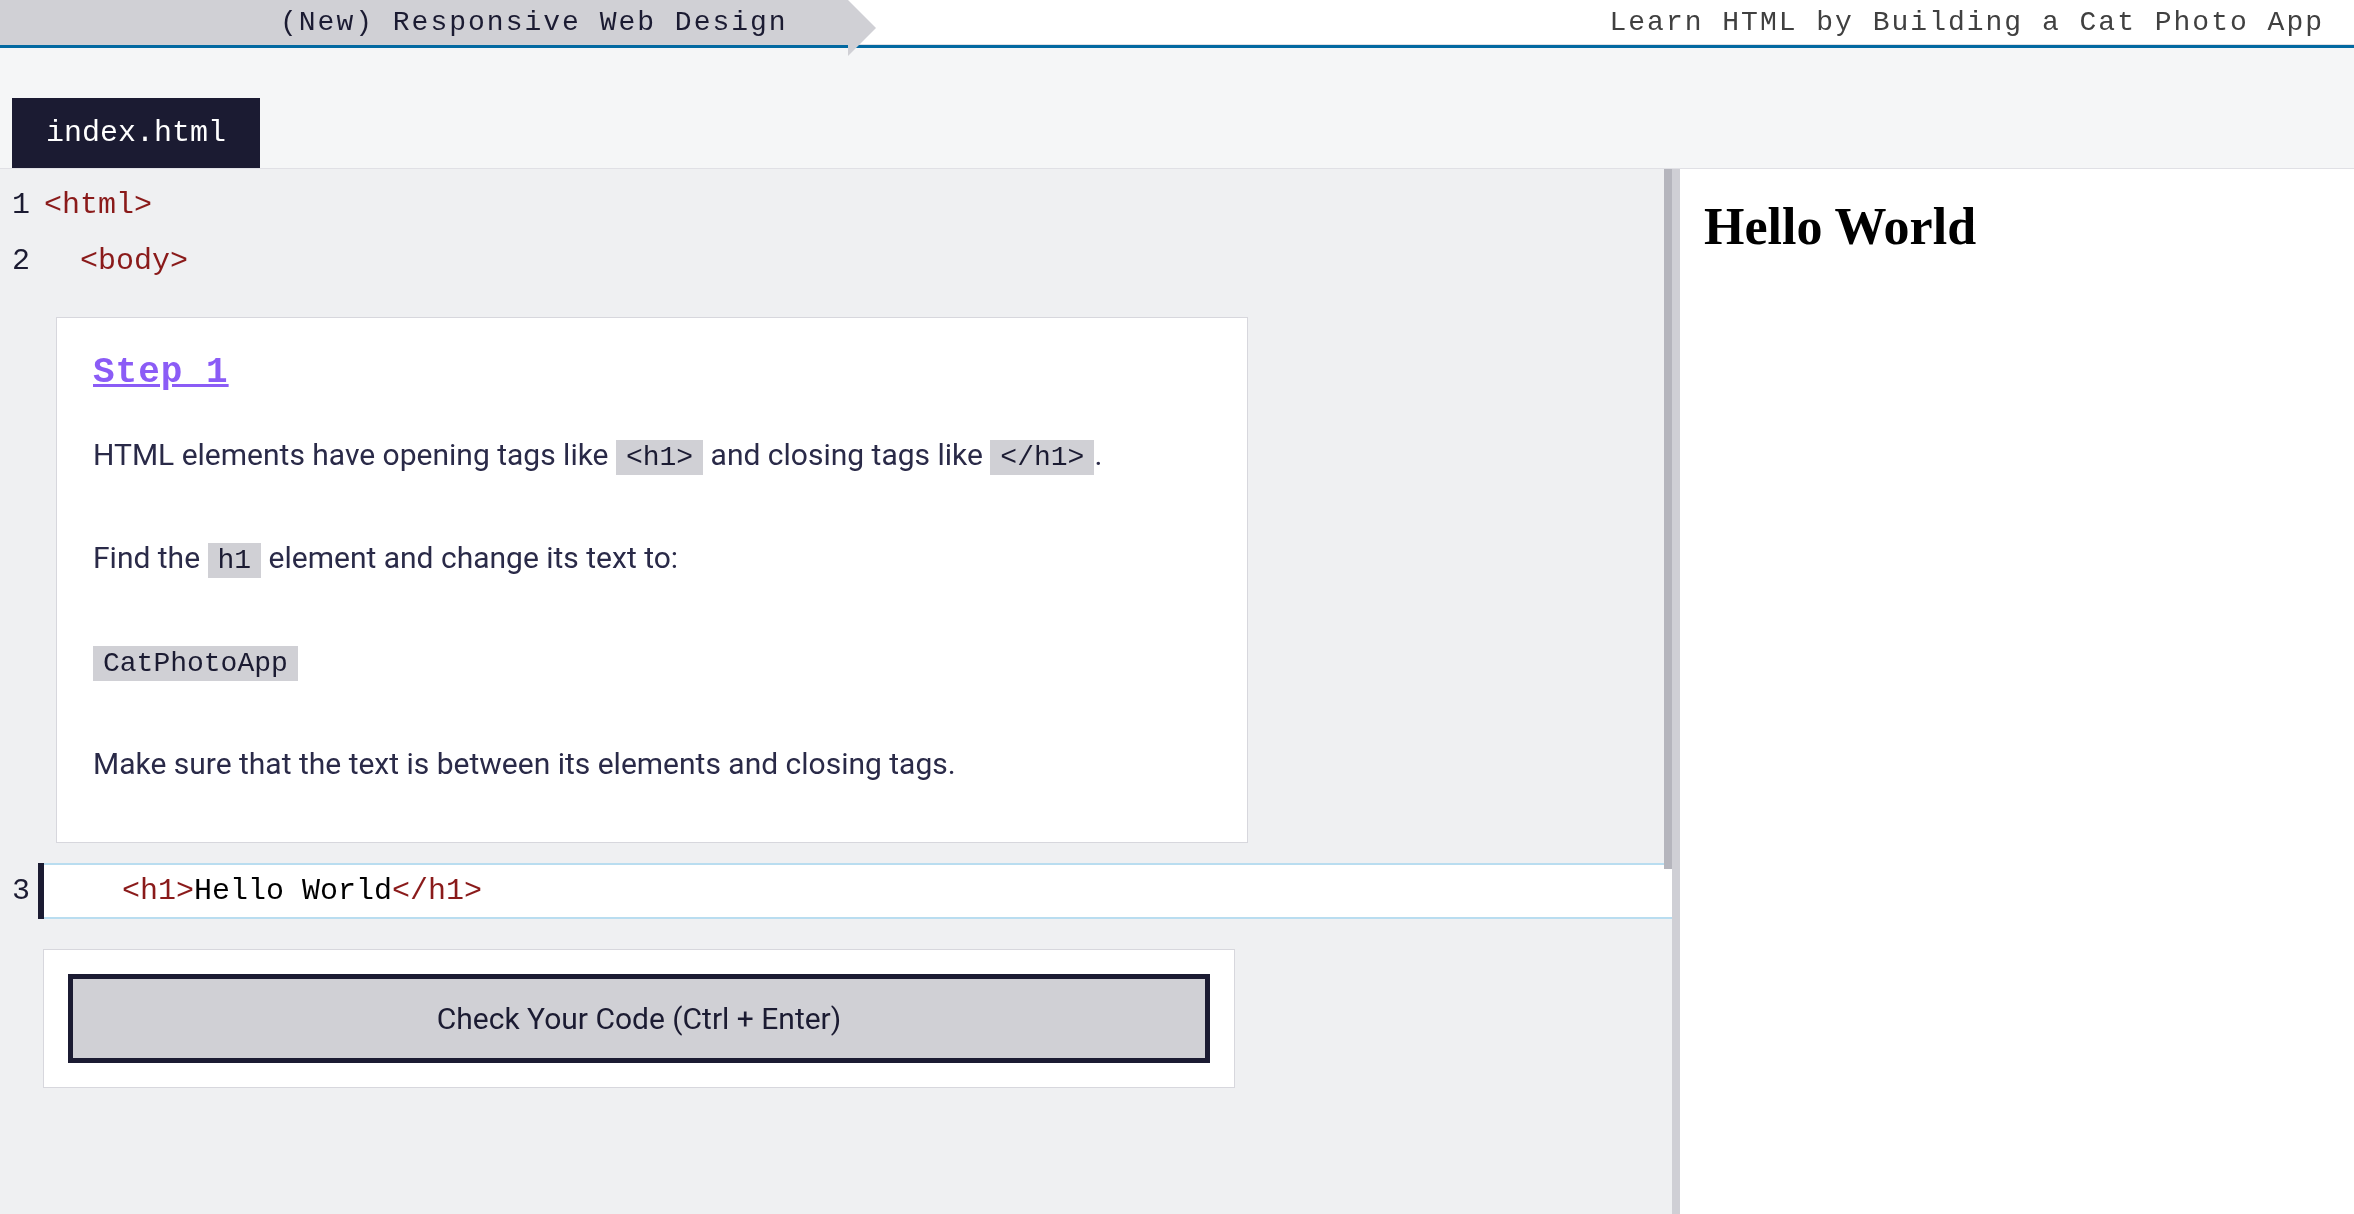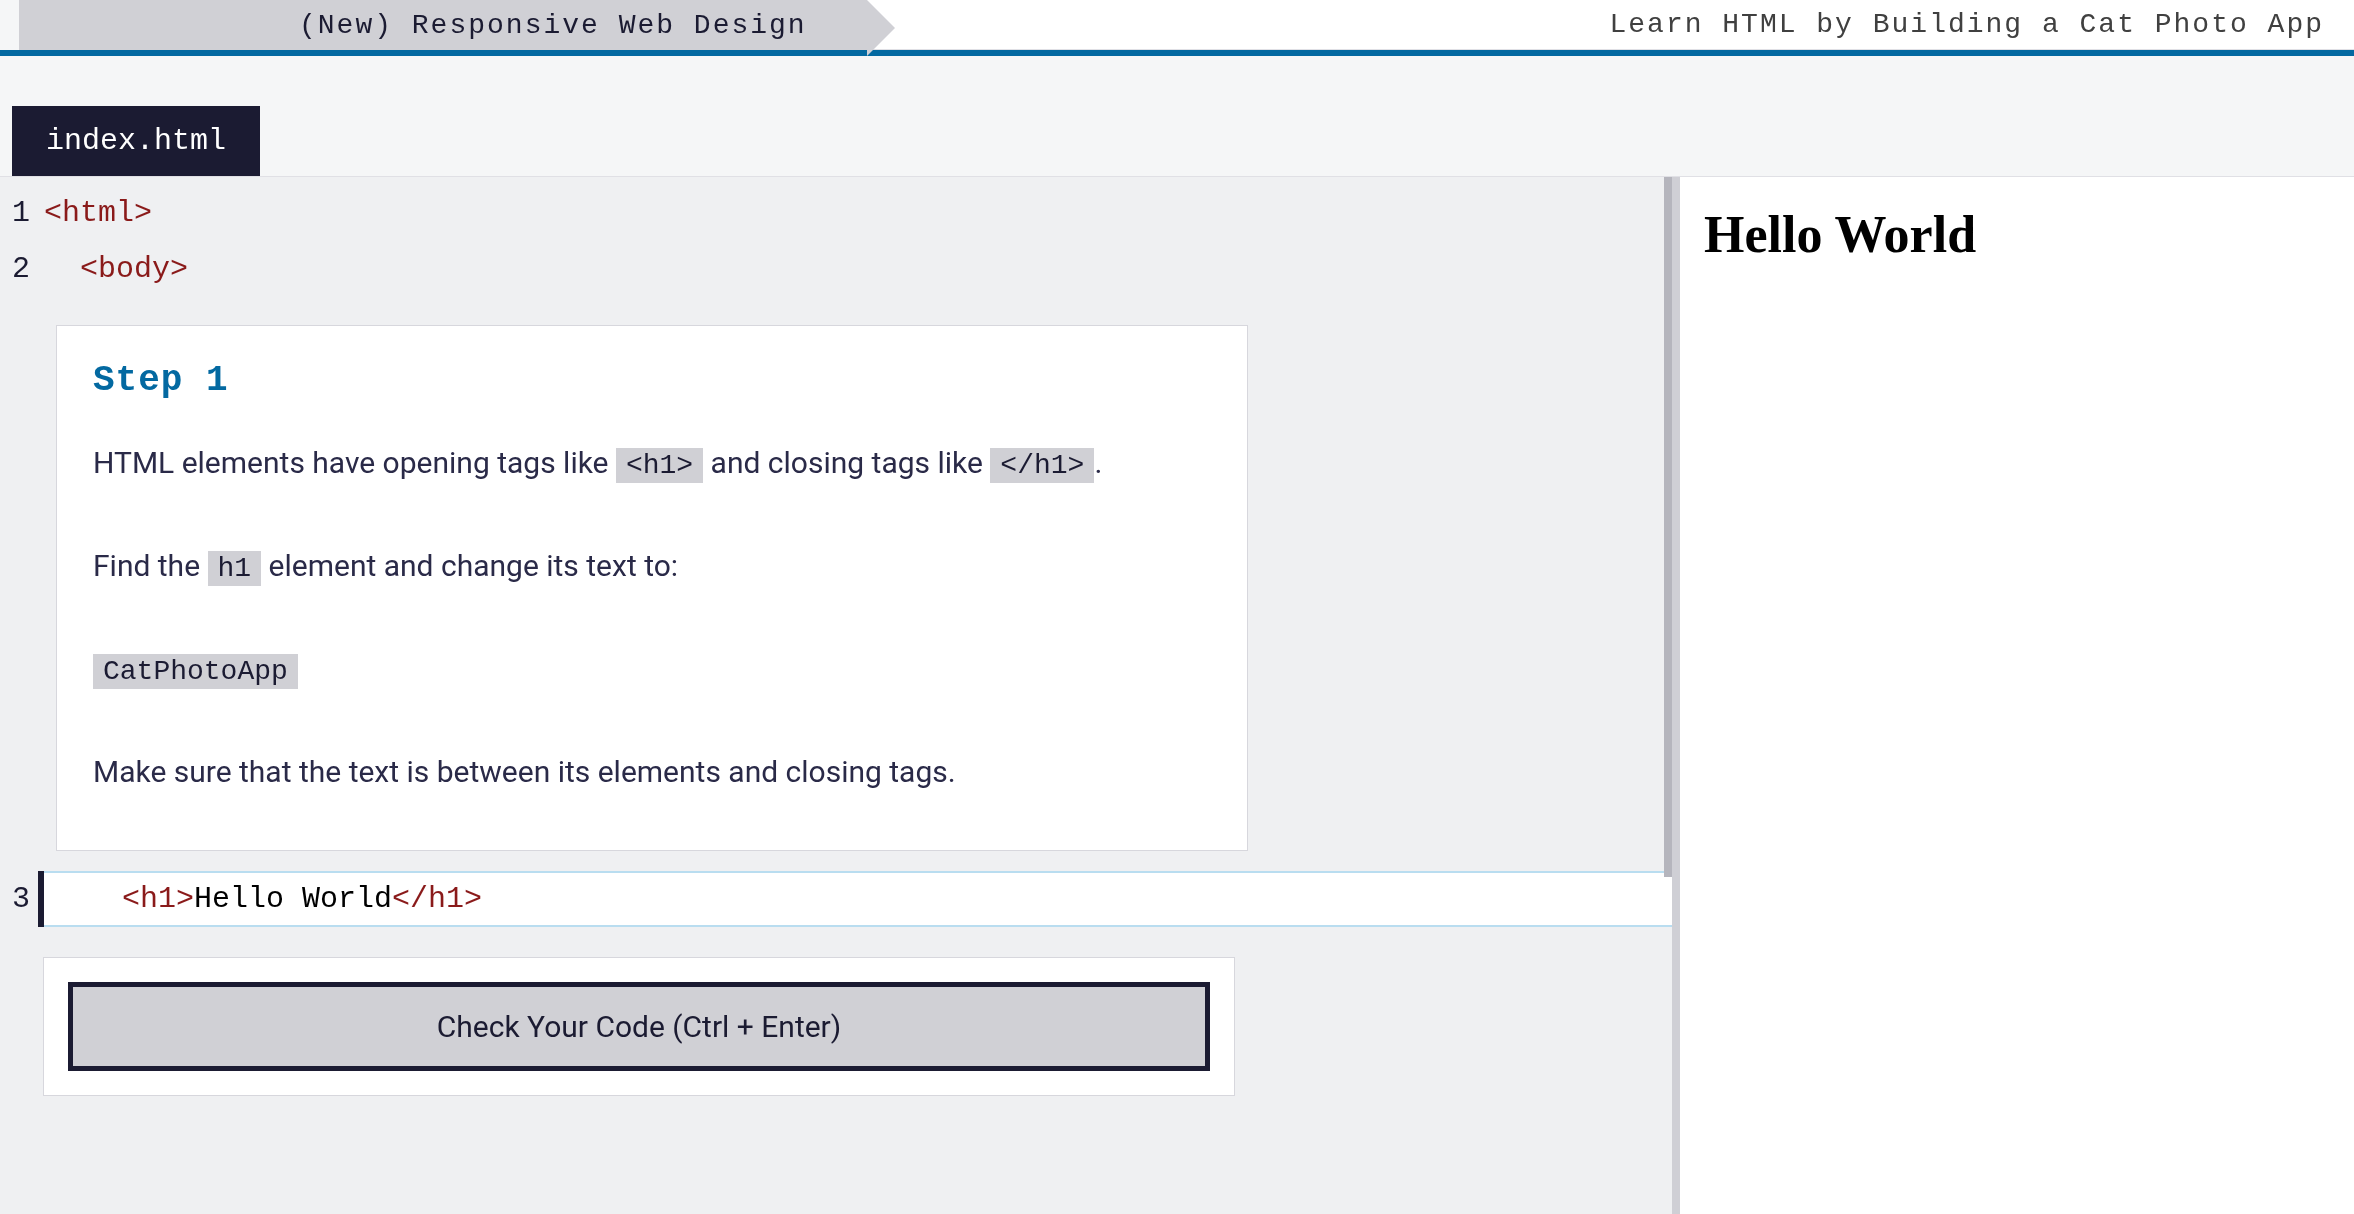--- a/index.html
+++ b/index.html
@@ -8,23 +8,22 @@
     background: #f5f6f7;
     width: 2354px;
     height: 1214px;
     overflow: hidden;
   }
   .mono { font-family: "Menlo", "Consolas", "Courier New", monospace; }
 
   
   .breadcrumb-bar {
     display: flex;
-    height: 56px;
-    border-bottom: 6px solid #0369a1;
-    padding-left: 19px;
+    height: 48px;
+    border-bottom: 3px solid #0369a1;
   }
   .breadcrumb-left {
     position: relative;
     background: #d0d0d5;
     height: 100%;
     display: flex;
     align-items: center;
     padding: 0 60px 0 280px;
     font-size: 28px;
     letter-spacing: 2px;
@@ -124,23 +123,24 @@
   .card {
     margin: 28px 0 20px 56px;
     width: 1192px;
     background: #fff;
     border: 1px solid #d7d7dd;
     padding: 34px 36px 40px 36px;
   }
   .card h2 {
     font-size: 36px;
     font-weight: 700;
-    color: #0369a1;
+    color: #8b5cf6;
     margin-bottom: 24px;
     letter-spacing: 1px;
+    text-decoration: underline;
   }
   .card p {
     font-size: 30px;
     line-height: 76px;
     color: #2a2a48;
     margin-bottom: 24px;
   }
   .card p:last-child { margin-bottom: 0; }
   .inline-code {
     background: #d0d0d5;

